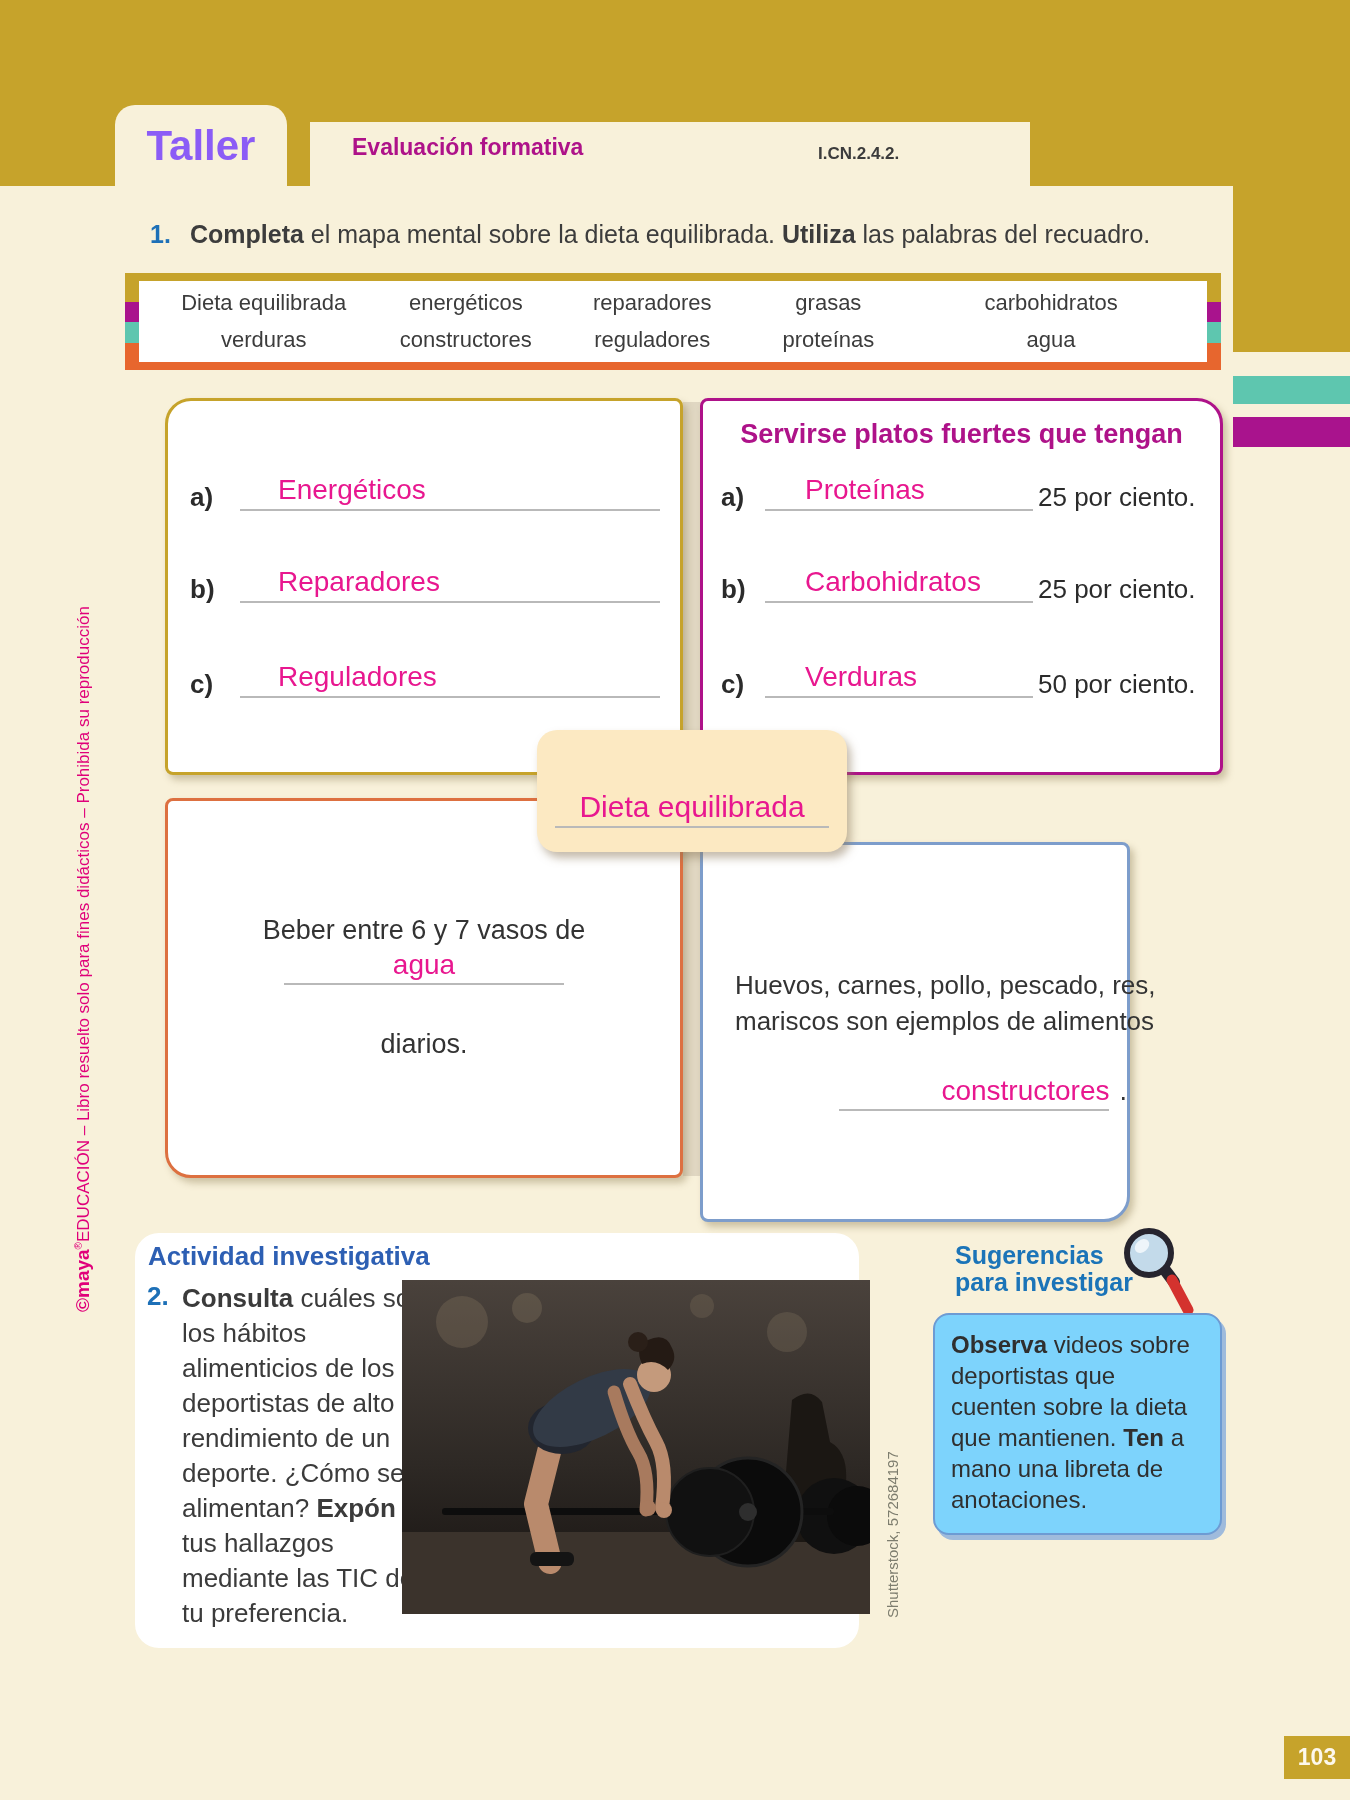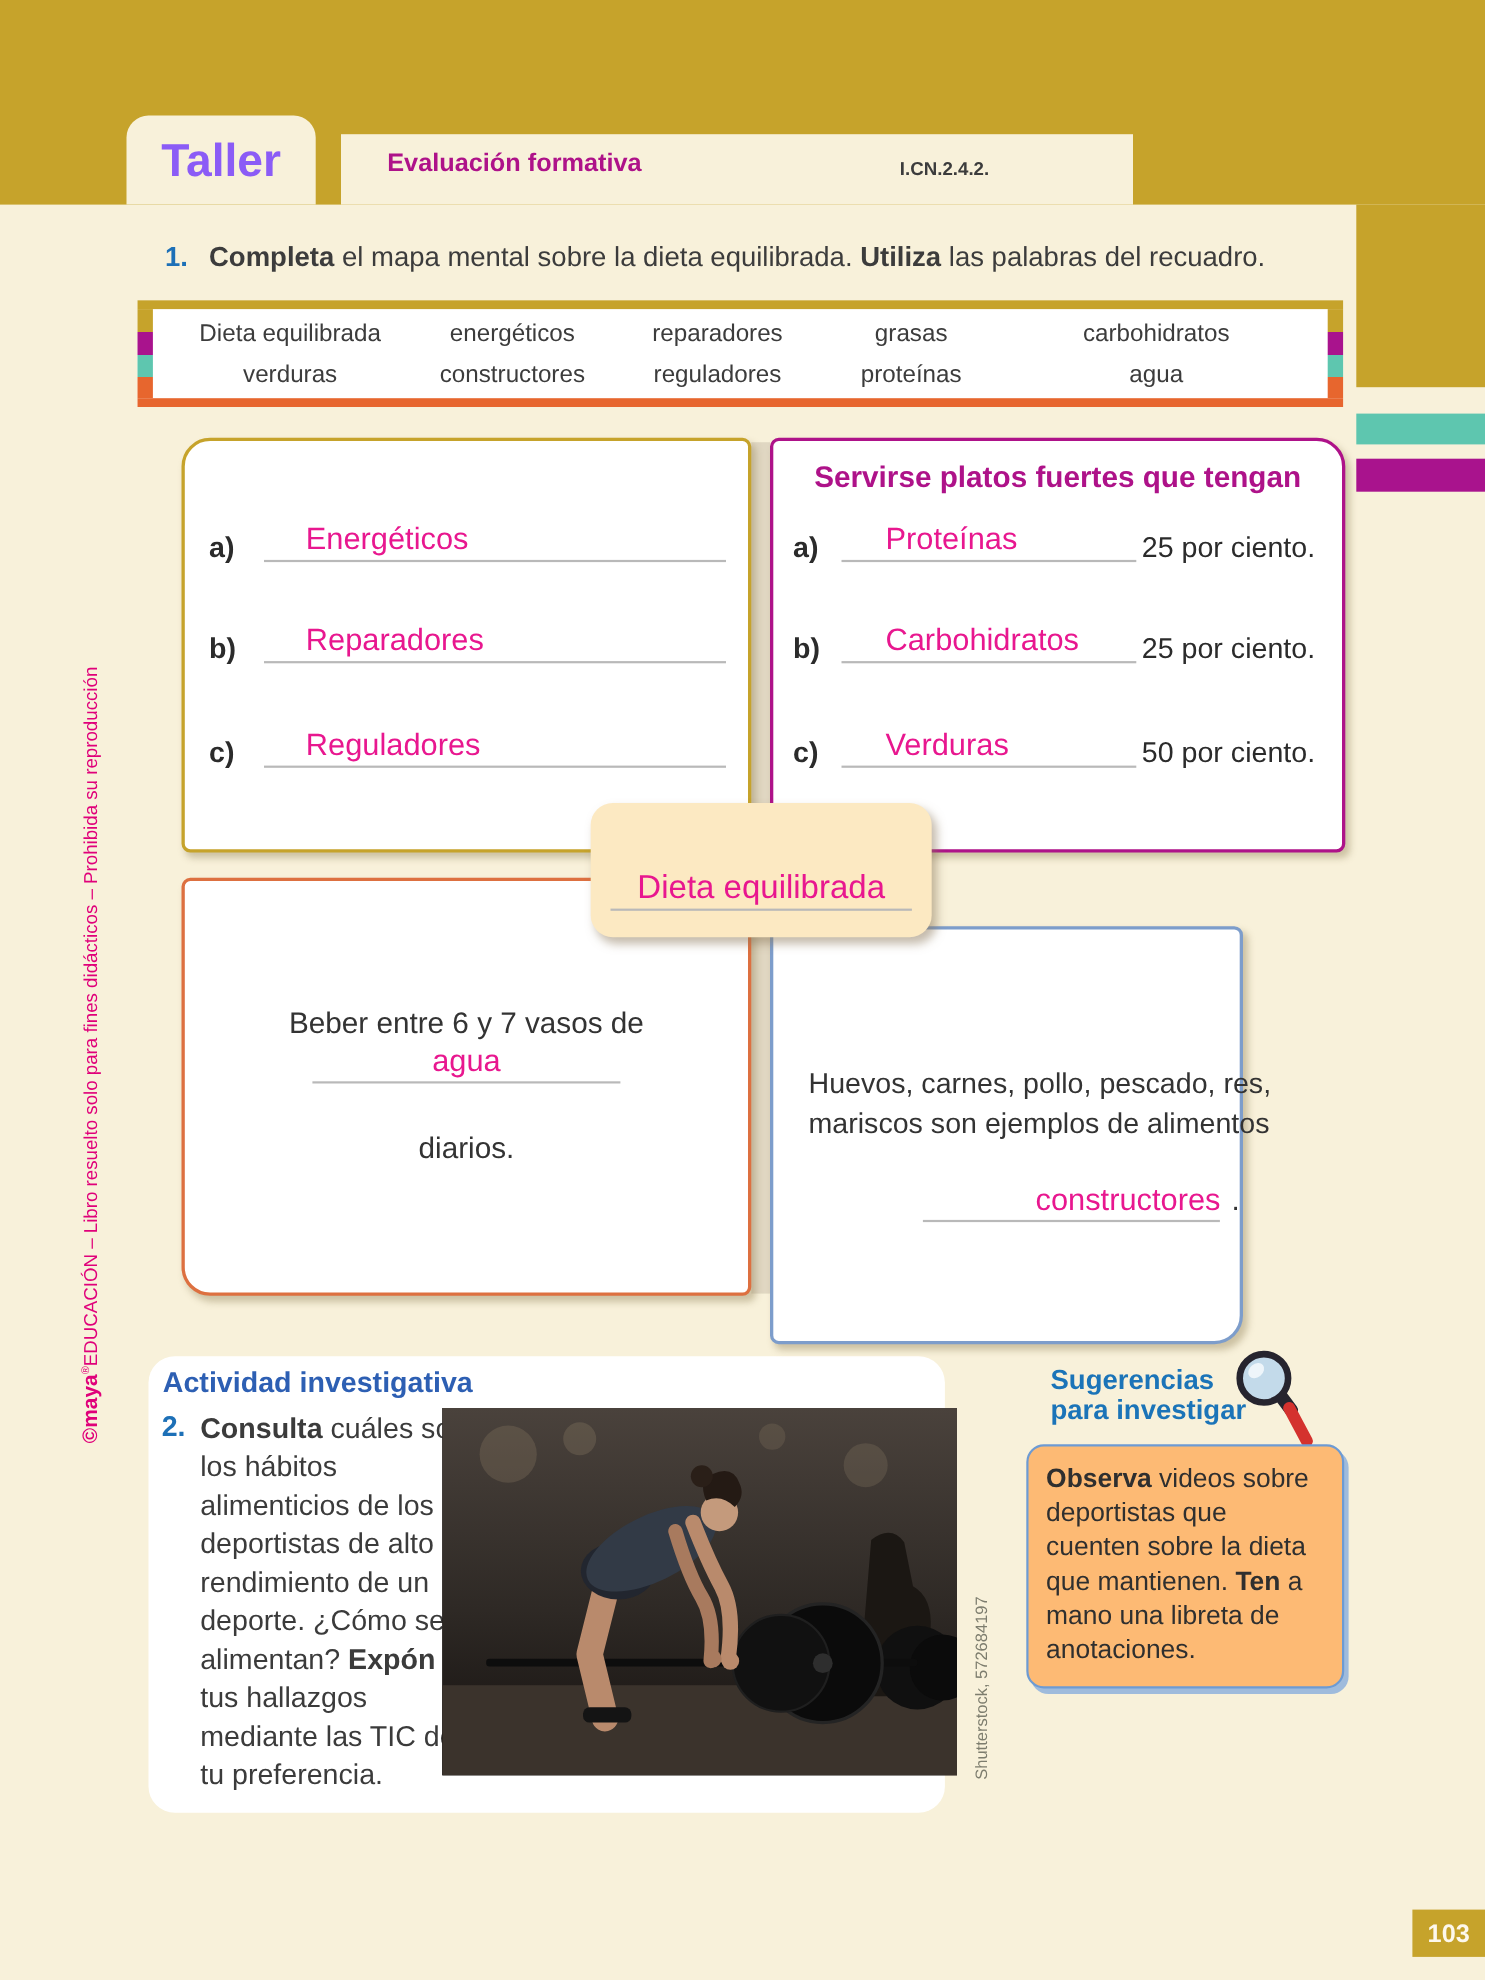--- a/index.html
+++ b/index.html
@@ -75,21 +75,21 @@
   .activity-number{position:absolute;left:12px;top:48px;color:#1d70b7;font-size:26px;font-weight:bold;}
   .activity-text{position:absolute;left:47px;top:48px;width:248px;font-size:26px;color:#3b3b3b;line-height:35px;}
   .photo{position:absolute;left:267px;top:47px;width:468px;height:334px;background:#1a1512;overflow:hidden;}
   .photo svg{display:block;}
   .credit{position:absolute;left:884px;top:1443px;height:175px;writing-mode:vertical-rl;transform:rotate(180deg);
     font-size:15px;color:#7d7d6e;}
 
   
   .sugg-heading{position:absolute;left:955px;top:1242px;color:#1b74b8;font-size:25px;font-weight:bold;line-height:27px;}
   .magnifier{position:absolute;left:1118px;top:1222px;width:100px;height:105px;}
-  .sugg-box{position:absolute;left:933px;top:1313px;width:289px;height:222px;background:#fdba74;
+  .sugg-box{position:absolute;left:933px;top:1313px;width:289px;height:222px;background:#7dd3fc;
     border:2px solid #6d9bd3;border-radius:16px;box-sizing:border-box;box-shadow:4px 5px 0 #9fbbdc;
     padding:14px 16px;font-size:24px;color:#2f2f2f;line-height:31px;}
 
   
   .sidebar{position:absolute;left:72px;top:1312px;transform:rotate(-90deg);transform-origin:0 0;
     white-space:nowrap;color:#e0007a;font-size:17px;}
   .sidebar .b{font-size:19px;}
   .sidebar sup{font-size:10px;}
   .page-num{position:absolute;left:1284px;top:1736px;width:66px;height:43px;background:#c6a32b;
     color:#fdf8ec;font-size:23px;font-weight:bold;display:flex;align-items:center;justify-content:center;}

